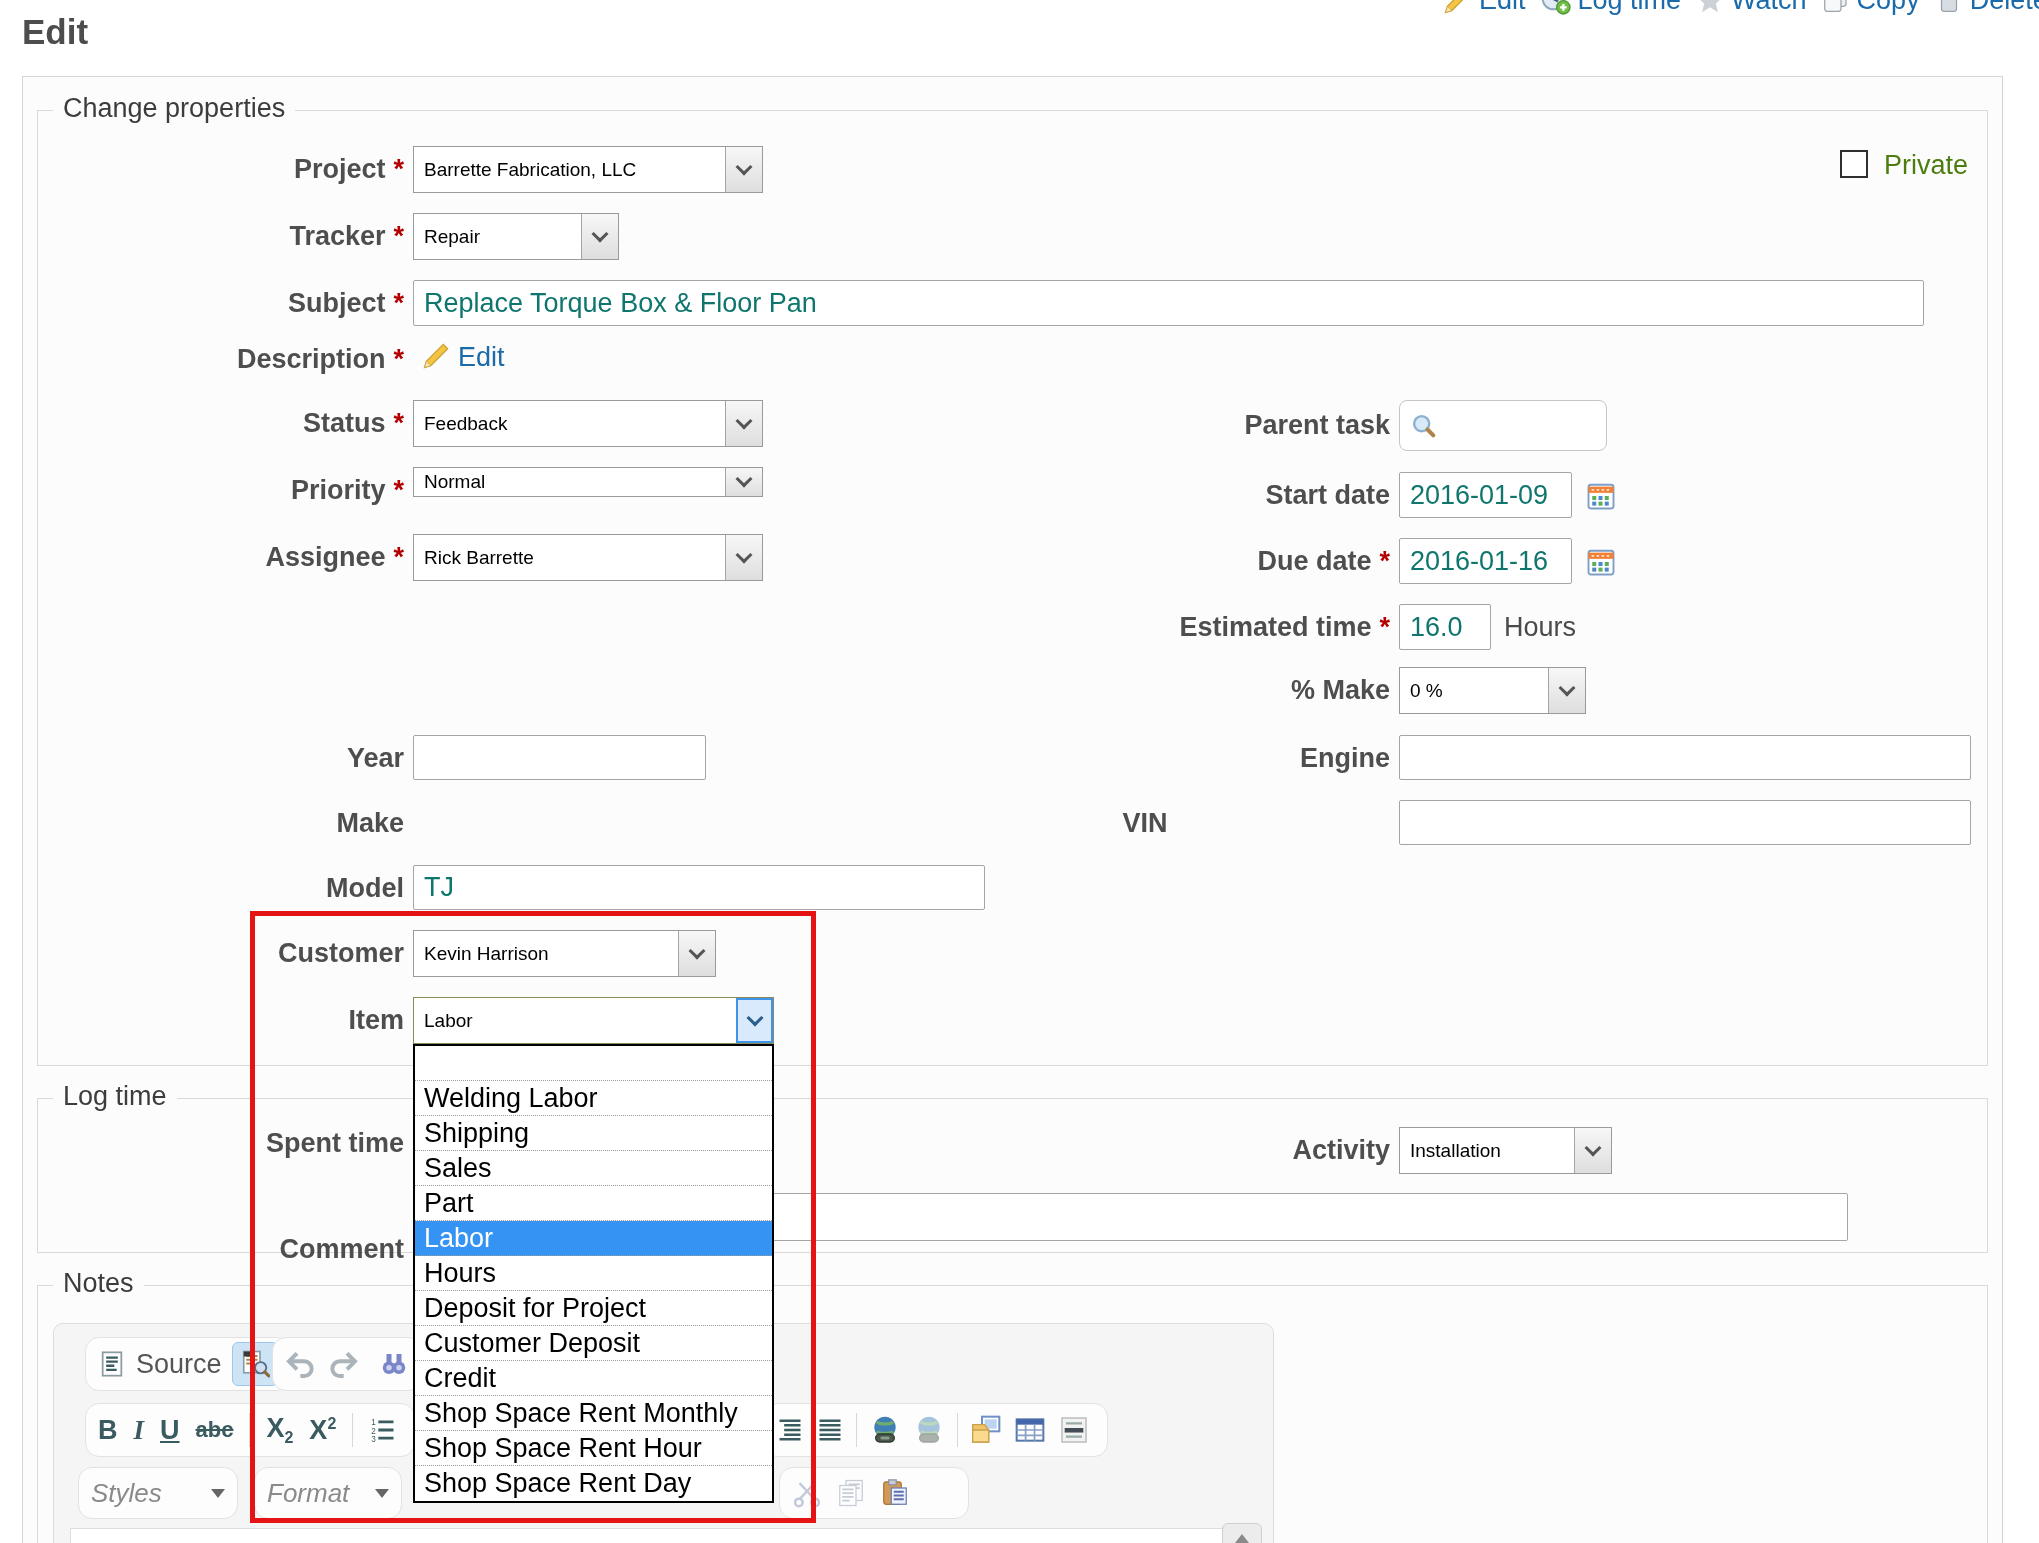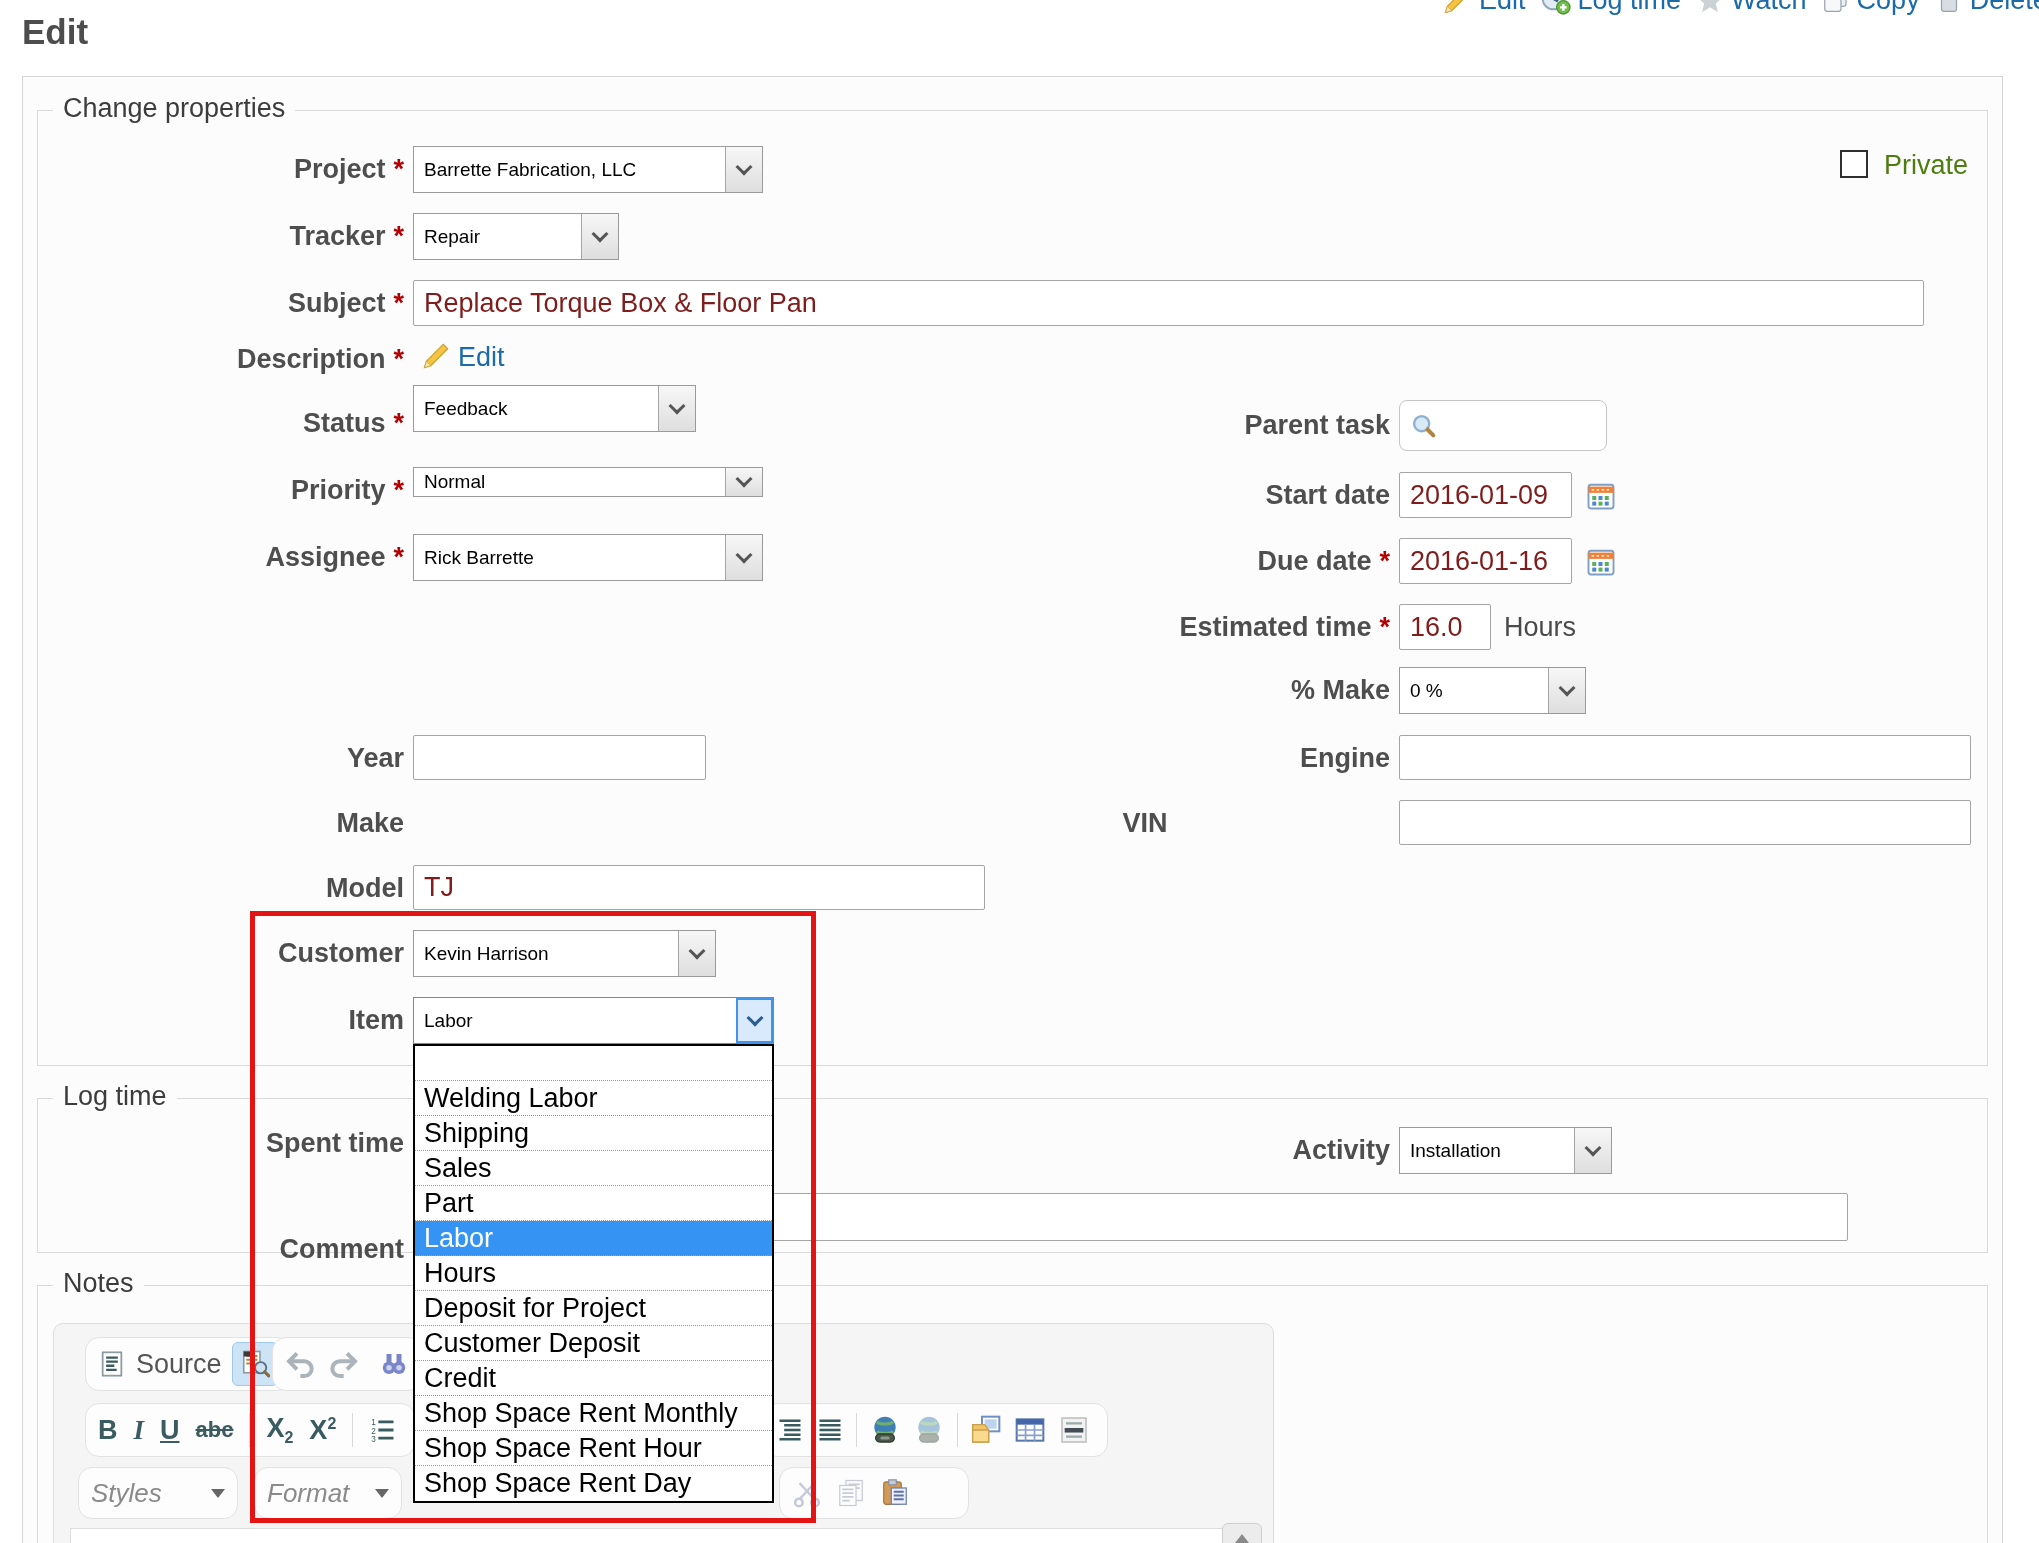--- a/index.html
+++ b/index.html
@@ -8,21 +8,21 @@
 
   .abs{position:absolute;}
   .lbl{position:absolute;font-size:27px;font-weight:bold;color:#4e4e4e;text-align:right;white-space:nowrap;}
   .lbl .req{color:#b40000;margin-left:8px;font-weight:bold;}
   .plain{font-weight:normal;color:#4d7c0f;}
 
   .box{position:absolute;left:22px;top:76px;width:1981px;height:1500px;background:#fcfcfc;border:1px solid #d4d4d4;}
   .fieldset{position:absolute;border:1px solid #d9d9d9;background:transparent;}
   .legend{position:absolute;font-size:27px;color:#3c3c3c;background:#fcfcfc;padding:0 10px;white-space:nowrap;}
 
-  .input{position:absolute;background:#fff;border:1px solid #a5a5a5;border-radius:2px;font-size:27px;color:#7f1d1d;
+  .input{position:absolute;background:#fff;border:1px solid #a5a5a5;border-radius:2px;font-size:27px;color:#0f766e;
          display:flex;align-items:center;padding:0 10px;white-space:nowrap;overflow:hidden;}
   .select{position:absolute;background:#fff;border:1px solid #9a9a9a;font-size:19px;color:#000;
           display:flex;align-items:center;}
   .select .val{flex:1;padding:0 10px;white-space:nowrap;overflow:hidden;}
   .sbtn{width:37px;align-self:stretch;background:linear-gradient(#f7f7f7,#dedede);border-left:1px solid #a5a5a5;
         display:flex;align-items:center;justify-content:center;}
   .chev{width:12px;height:12px;border-right:3px solid #555;border-bottom:3px solid #555;transform:rotate(45deg);margin-top:-6px;}
   .select.focused{border:1px solid #8a8a5a;}
   .select.focused .sbtn{background:#d8eafb;border-left:none;border:2px solid #3f93e8;}
   .select.focused .chev{border-color:#2b5d8e;}
@@ -149,21 +149,21 @@
   <div class="lbl" style="left:24px;top:344px;width:380px;"><span>Description</span><span class="req">*</span></div>
   <span class="abs" style="left:422px;top:340px;">
       <svg width="30" height="30" viewBox="0 0 24 24">
         <path d="M2 22l1.5-5L17 3.5 20.5 7 7 20.5z" fill="#f6c445" stroke="#caa02c"></path>
         <path d="M2 22l1.5-5 3.5 3.5z" fill="#f3e6bb" stroke="#caa02c" stroke-width=".5"></path>
       </svg>
     </span>
   <a class="link abs" style="left:458px;top:342px;">Edit</a>
 
   <div class="lbl" style="left:24px;top:408px;width:380px;"><span>Status</span><span class="req">*</span></div>
-  <div class="select" style="left:413px;top:385px;width:283px;height:47px;">
+  <div class="select" style="left:413px;top:400px;width:350px;height:47px;">
     <span class="val">Feedback</span>
     <span class="sbtn">
         <span class="chev"></span>
       </span>
   </div>
 
   <div class="lbl" style="left:24px;top:475px;width:380px;"><span>Priority</span><span class="req">*</span></div>
   <div class="select" style="left:413px;top:467px;width:350px;height:30px;">
     <span class="val">Normal</span>
     <span class="sbtn">

